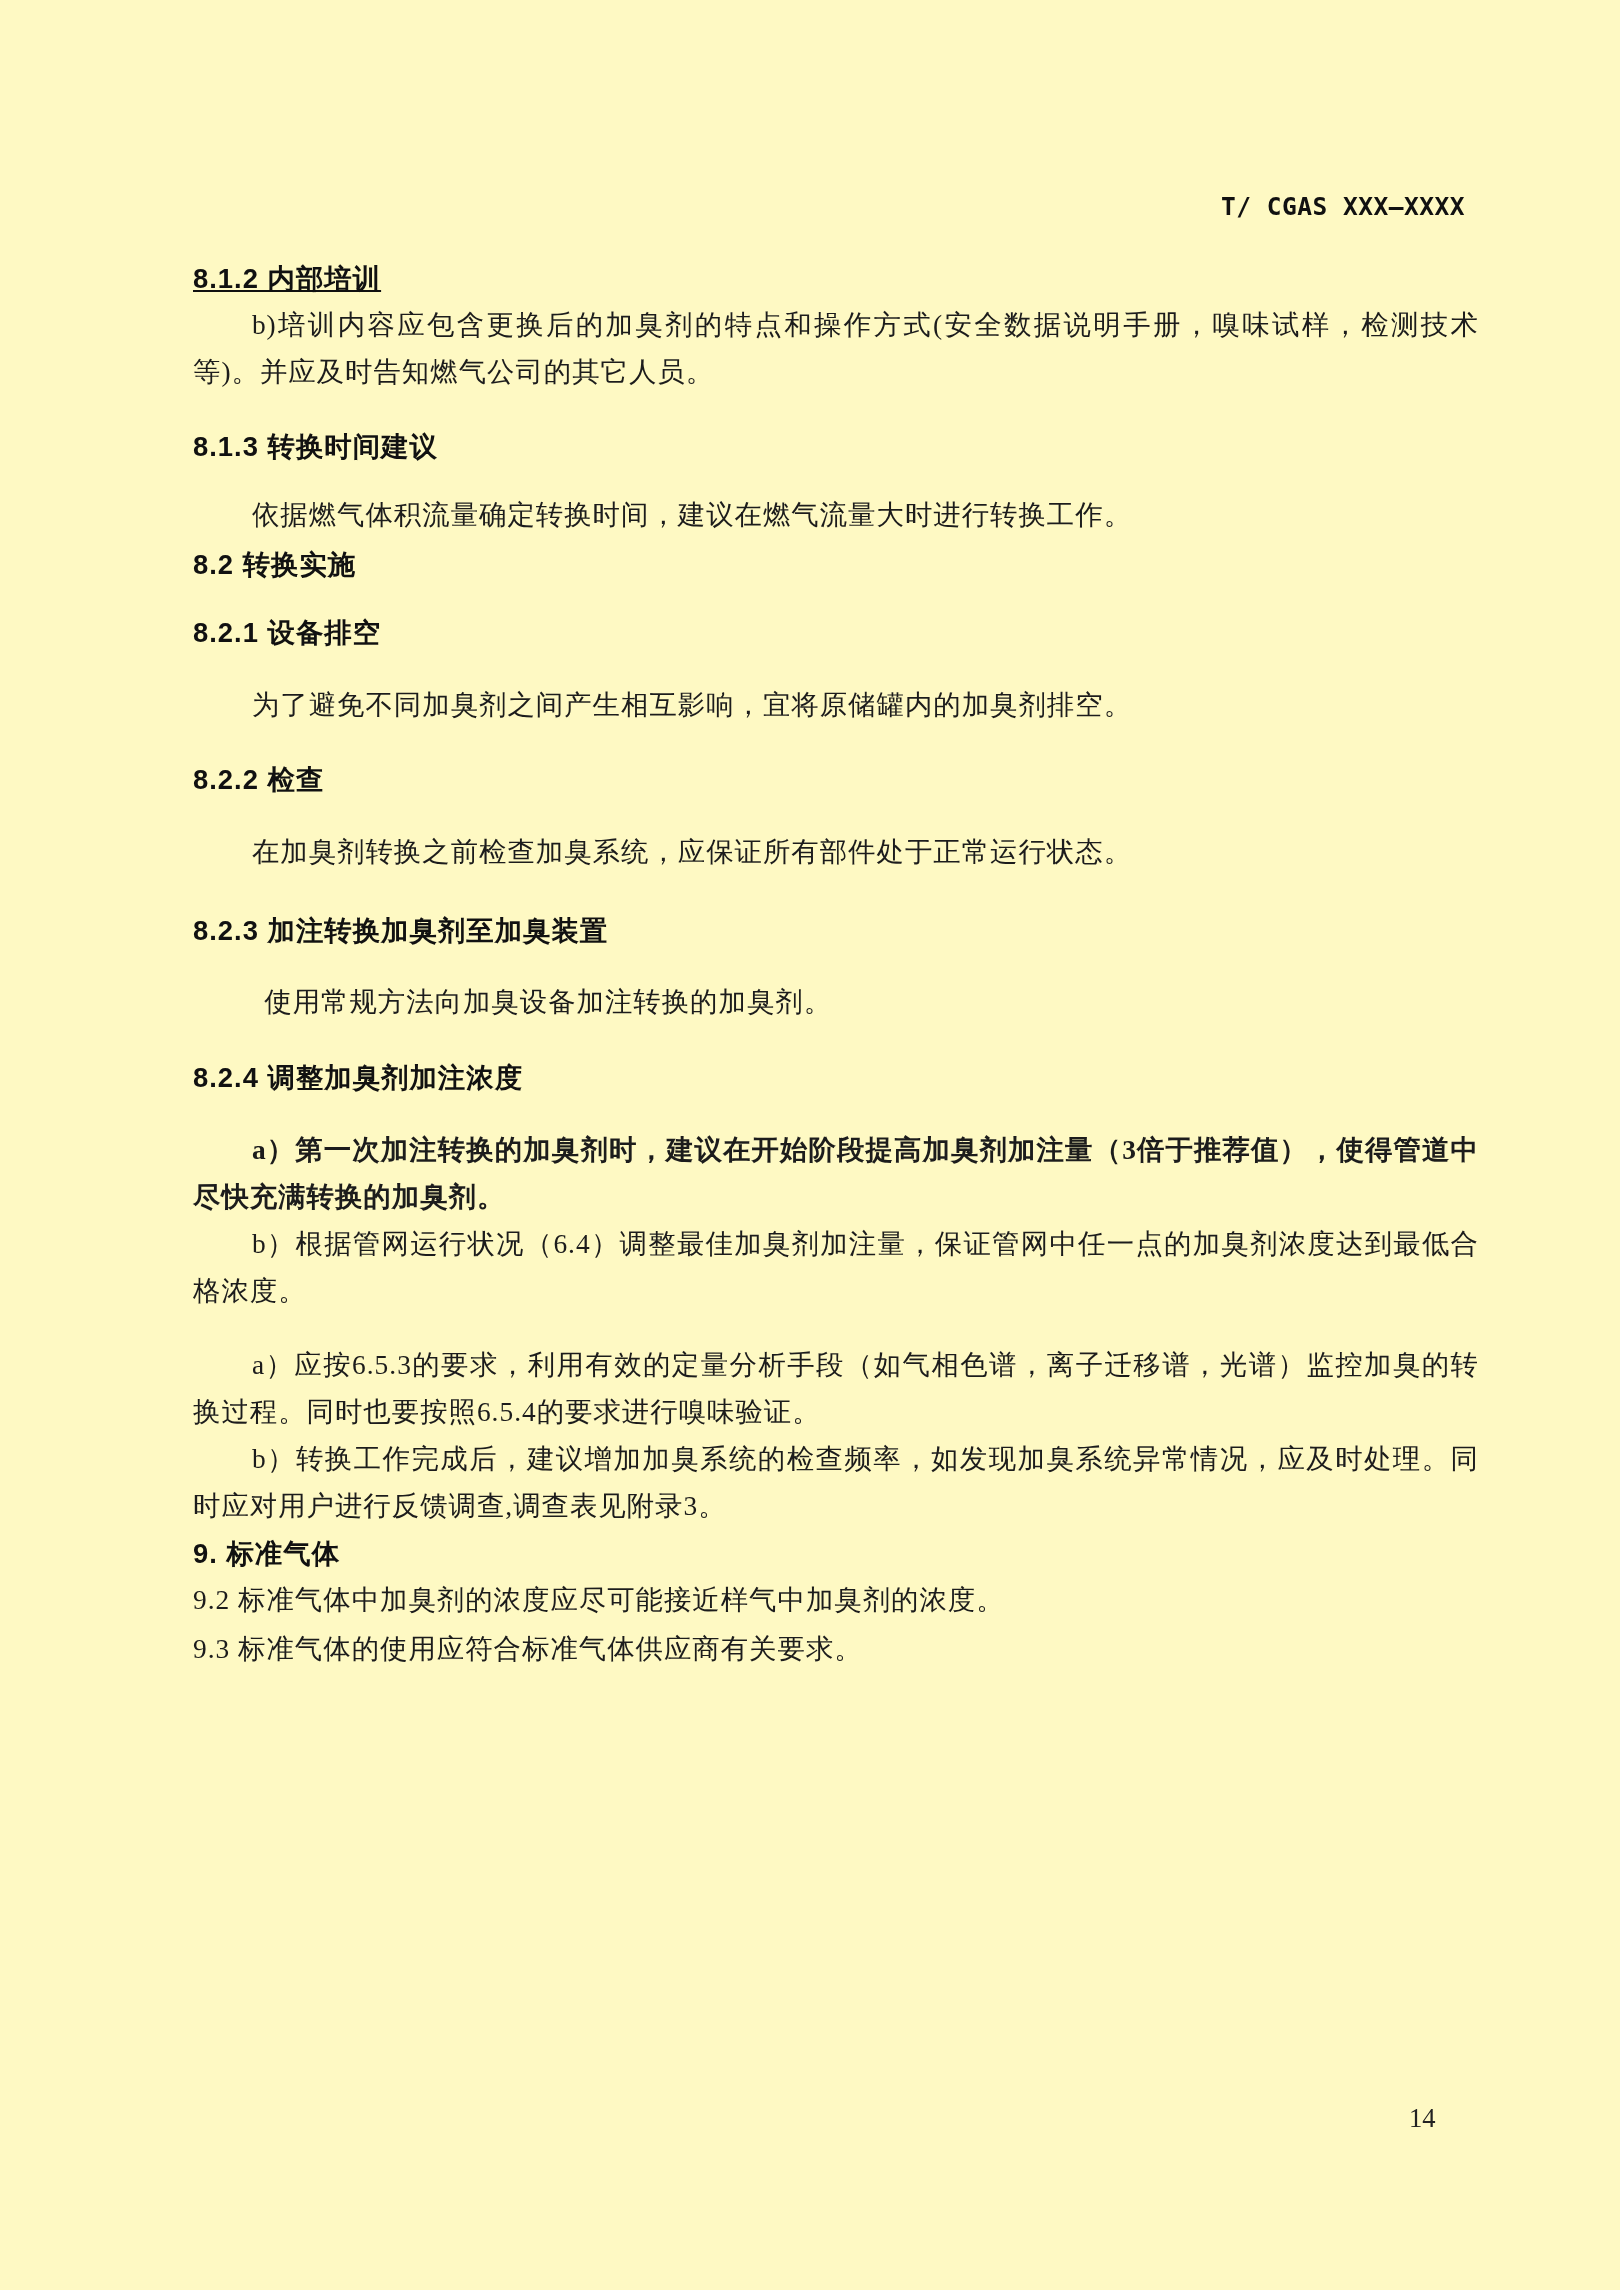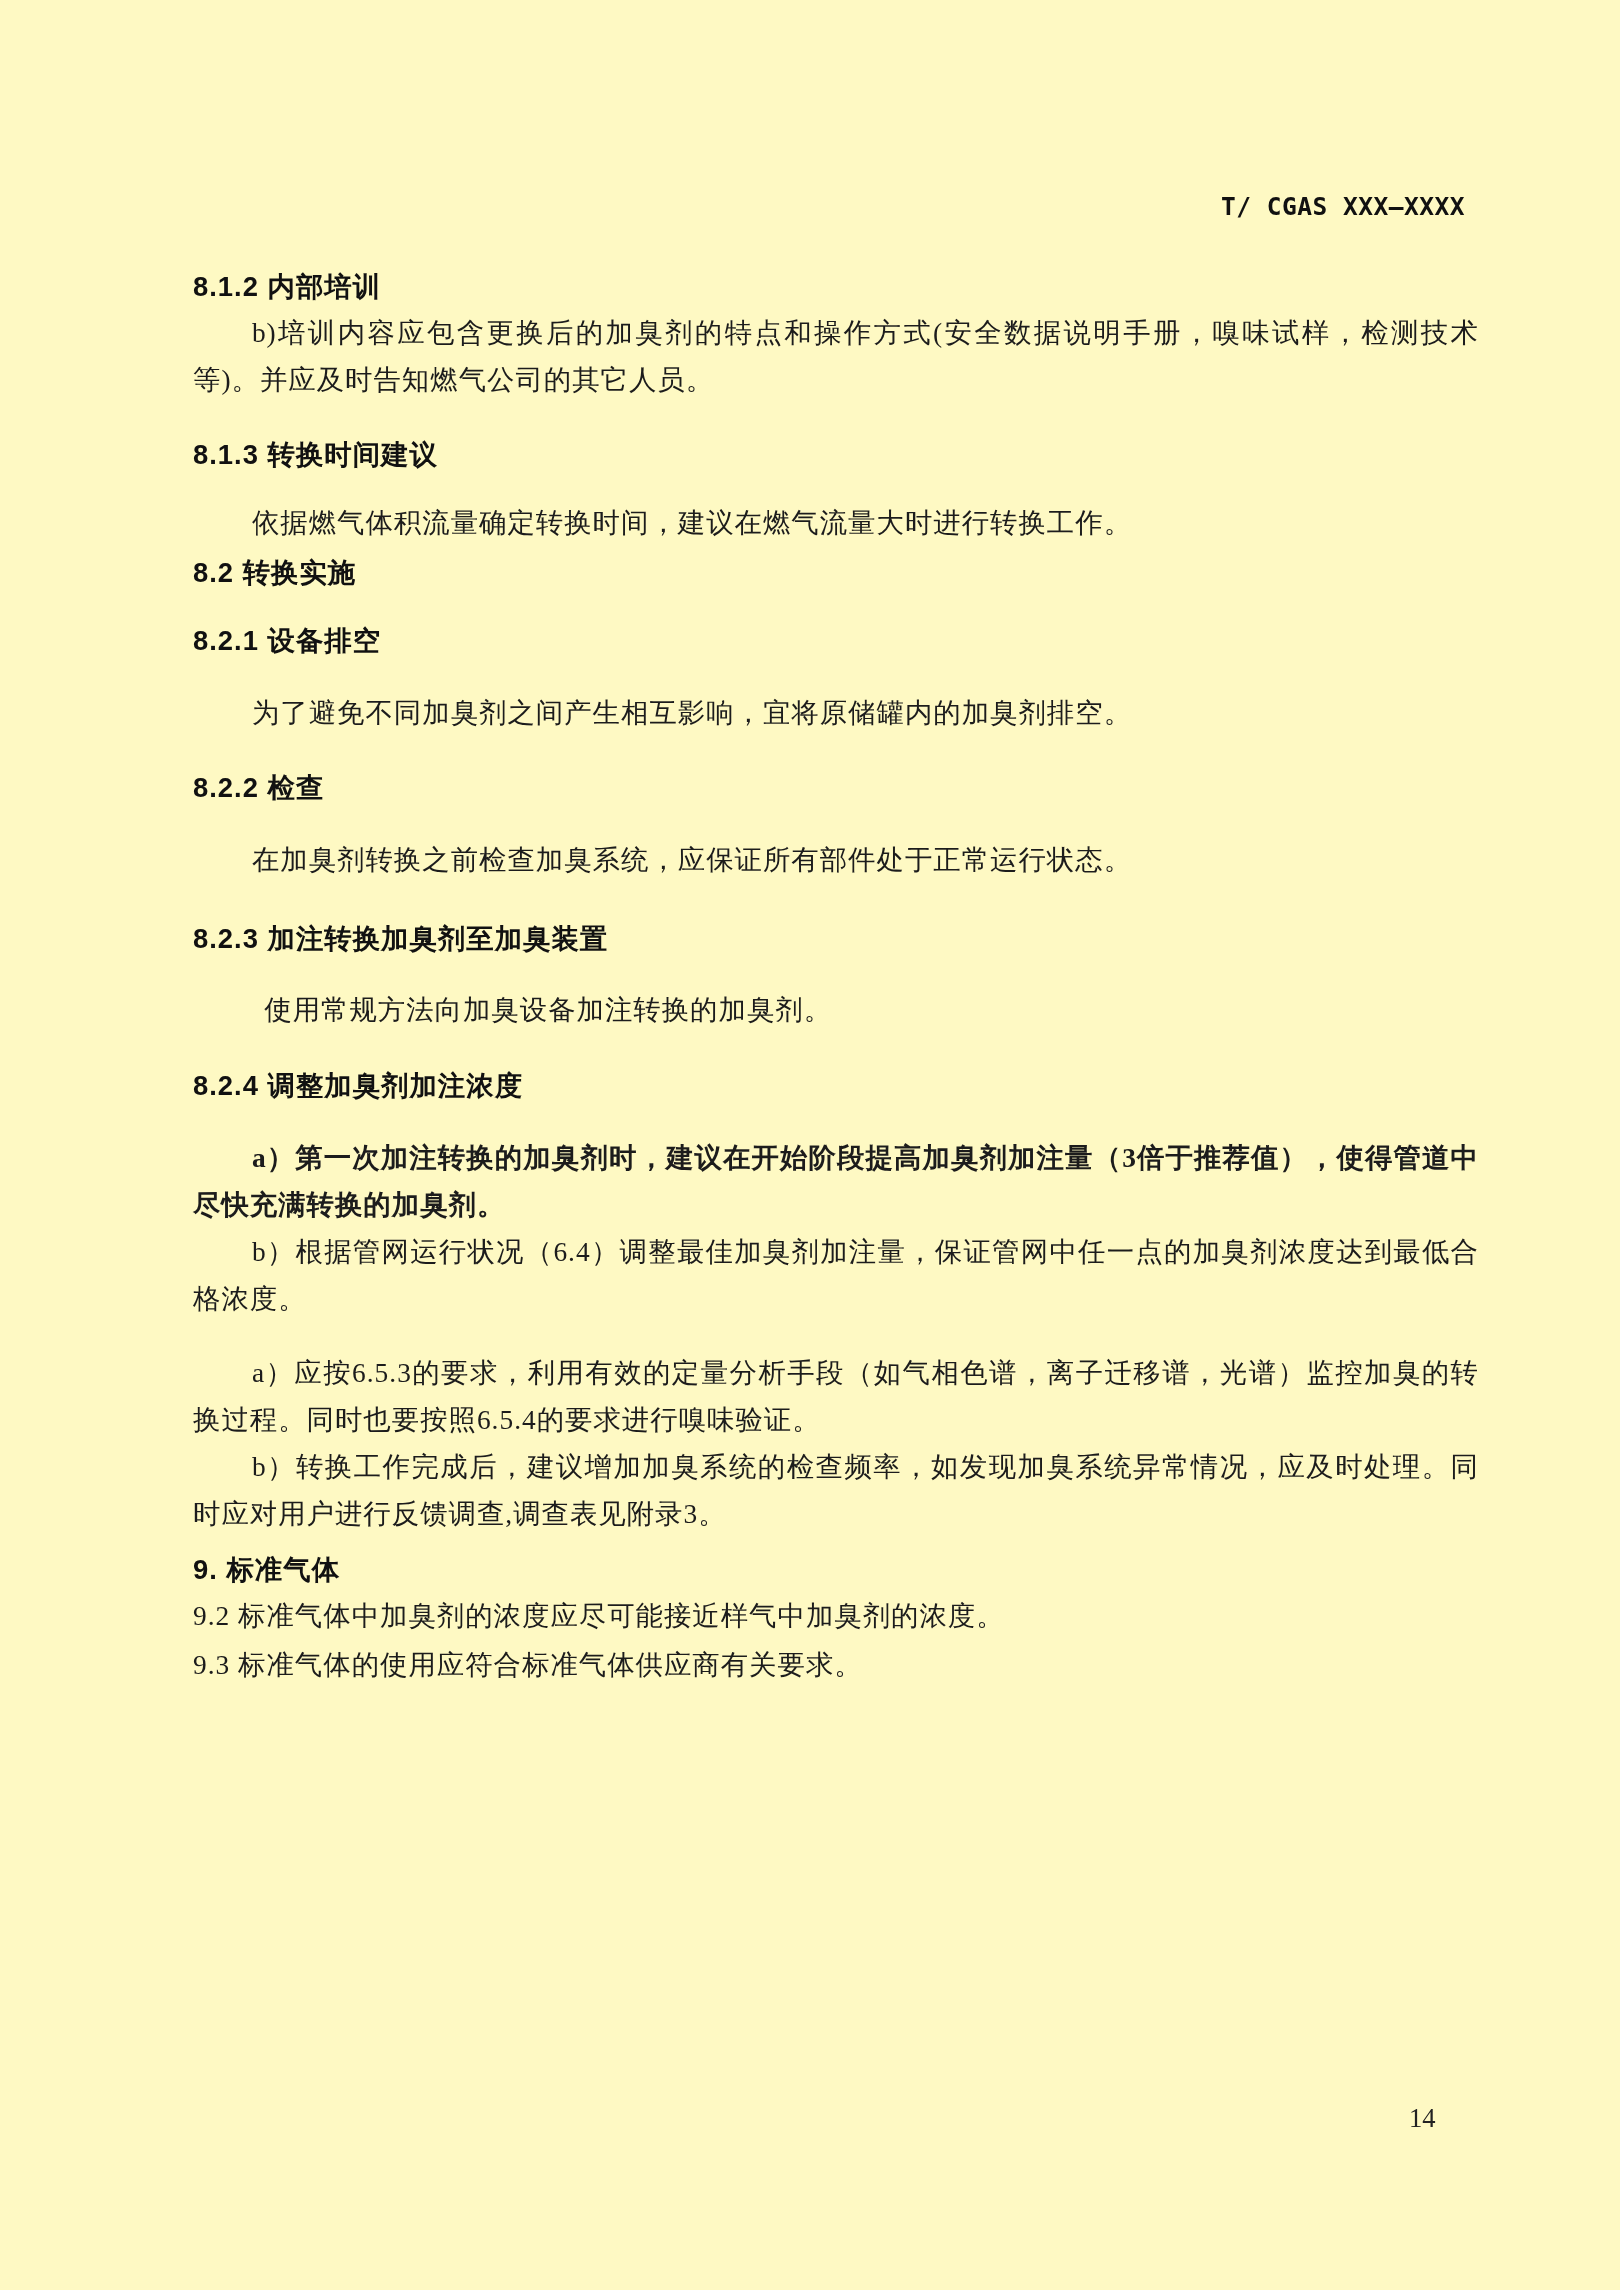--- a/index.html
+++ b/index.html
@@ -64,37 +64,37 @@
   }
 </style>
 </head>
 <body>
 
 <div class="page">
 
   <div class="page-header">T/ CGAS XXX—XXXX</div>
 
   <div class="content">
-    <div class="h" style="margin-top:8px;">8.1.2 内部培训</div>
+    <div class="h" style="margin-top:0;text-decoration:underline;">8.1.2 内部培训</div>
     <div class="p indent" style="margin-top:0;">b)培训内容应包含更换后的加臭剂的特点和操作方式(安全数据说明手册，嗅味试样，检测技术等)。并应及时告知燃气公司的其它人员。</div>
     <div class="h" style="margin-top:27.4px;">8.1.3 转换时间建议</div>
     <div class="p indent" style="margin-top:21.6px;">依据燃气体积流量确定转换时间，建议在燃气流量大时进行转换工作。</div>
     <div class="h" style="margin-top:2px;">8.2 转换实施</div>
     <div class="h" style="margin-top:21px;">8.2.1 设备排空</div>
     <div class="p indent" style="margin-top:26.5px;">为了避免不同加臭剂之间产生相互影响，宜将原储罐内的加臭剂排空。</div>
     <div class="h" style="margin-top:26.5px;">8.2.2 检查</div>
     <div class="p indent" style="margin-top:26.5px;">在加臭剂转换之前检查加臭系统，应保证所有部件处于正常运行状态。</div>
     <div class="h" style="margin-top:31px;">8.2.3 加注转换加臭剂至加臭装置</div>
     <div class="p indent-lg" style="margin-top:24.5px;">使用常规方法向加臭设备加注转换的加臭剂。</div>
     <div class="h" style="margin-top:28px;">8.2.4 调整加臭剂加注浓度</div>
     <div class="p indent" style="margin-top:26.5px;font-weight:bold;">a）第一次加注转换的加臭剂时，建议在开始阶段提高加臭剂加注量（3倍于推荐值），使得管道中尽快充满转换的加臭剂。</div>
     <div class="p indent" style="margin-top:0;">b）根据管网运行状况（6.4）调整最佳加臭剂加注量，保证管网中任一点的加臭剂浓度达到最低合格浓度。</div>
     <div class="p indent" style="margin-top:26.5px;">a）应按6.5.3的要求，利用有效的定量分析手段（如气相色谱，离子迁移谱，光谱）监控加臭的转换过程。同时也要按照6.5.4的要求进行嗅味验证。</div>
     <div class="p indent" style="margin-top:0;">b）转换工作完成后，建议增加加臭系统的检查频率，如发现加臭系统异常情况，应及时处理。同时应对用户进行反馈调查,调查表见附录3。</div>
-    <div class="h" style="margin-top:8px;">9. 标准气体</div>
+    <div class="h" style="margin-top:0;">9. 标准气体</div>
     <div class="p" style="margin-top:0;">9.2 标准气体中加臭剂的浓度应尽可能接近样气中加臭剂的浓度。</div>
     <div class="p" style="margin-top:2px;">9.3 标准气体的使用应符合标准气体供应商有关要求。</div>
   </div>
 
   <div class="page-number">14</div>
 
 </div>
 
 
 </body></html>

